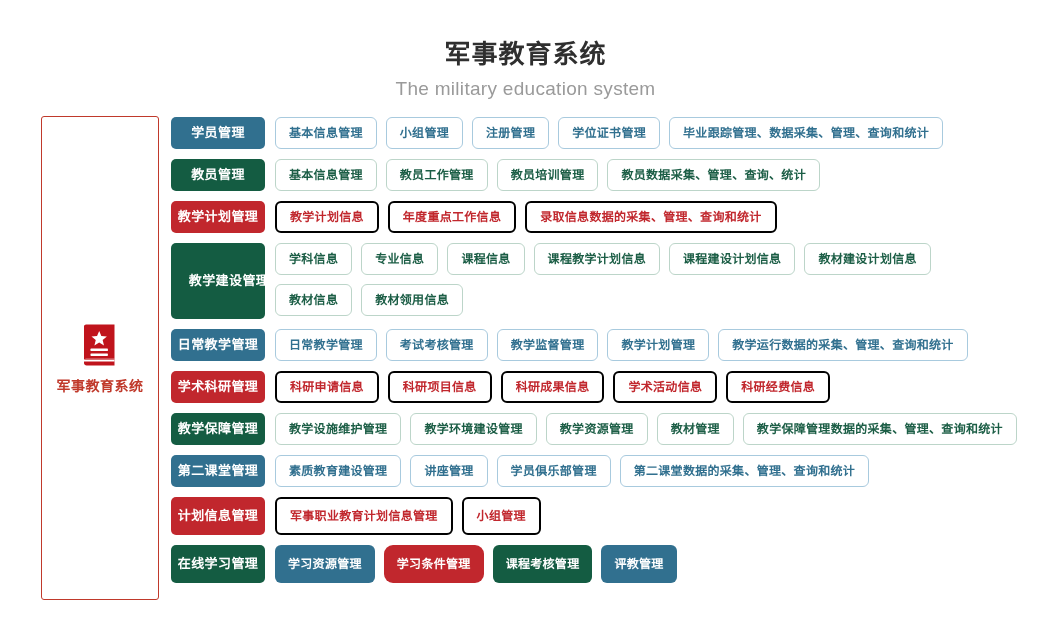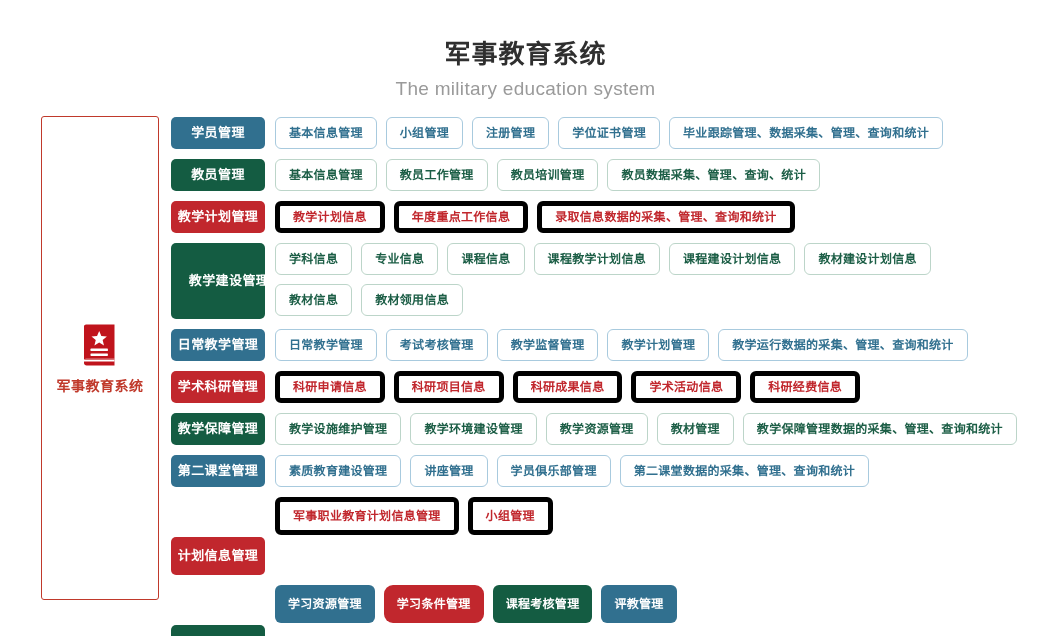--- a/index.html
+++ b/index.html
@@ -140,31 +140,31 @@
     display: flex;
     align-items: center;
     justify-content: center;
     text-align: center;
     white-space: nowrap;
     letter-spacing: 0.3px;
     line-height: 1.2;
   }
   .item.blue  { border: 1px solid #a8cade; color: #31708f; }
   .item.green { border: 1px solid #bcd5c9; color: #1c5e46; }
-  .item.red   { border: 5px solid #000000; color: #c1272d; }
+  .item.red   { border: 2px solid #000000; color: #c1272d; }
 
   
   .item.filled { border: none; color: #ffffff; }
   .item.filled.blue  { background: #31708f; }
   .item.filled.green { background: #145c42; }
   .item.filled.red   { background: #c1272d; border-radius: 9px; }
 
   
   .row.tall .item { min-height: 38px; }
-  .row.tall .cat  { min-height: 38px; margin-top: 40px; }
+  .row.tall .cat  { min-height: 38px; }
 
   
   .row.double .cat { min-height: 76px; padding-left: 22px; }
 </style>
 </head>
 <body>
 
 <div class="page">
 
   <div class="header">

